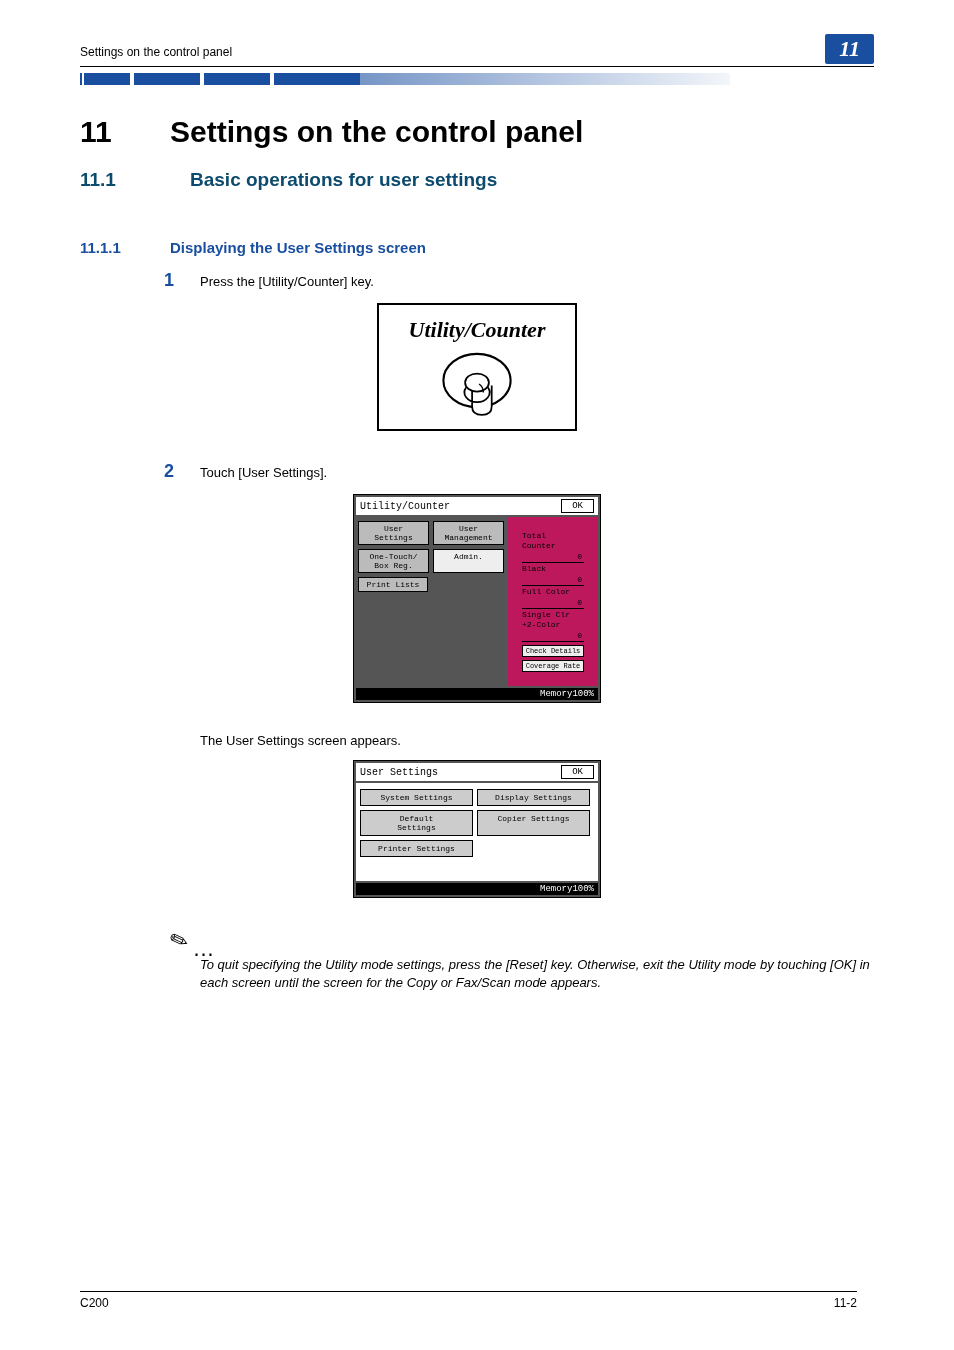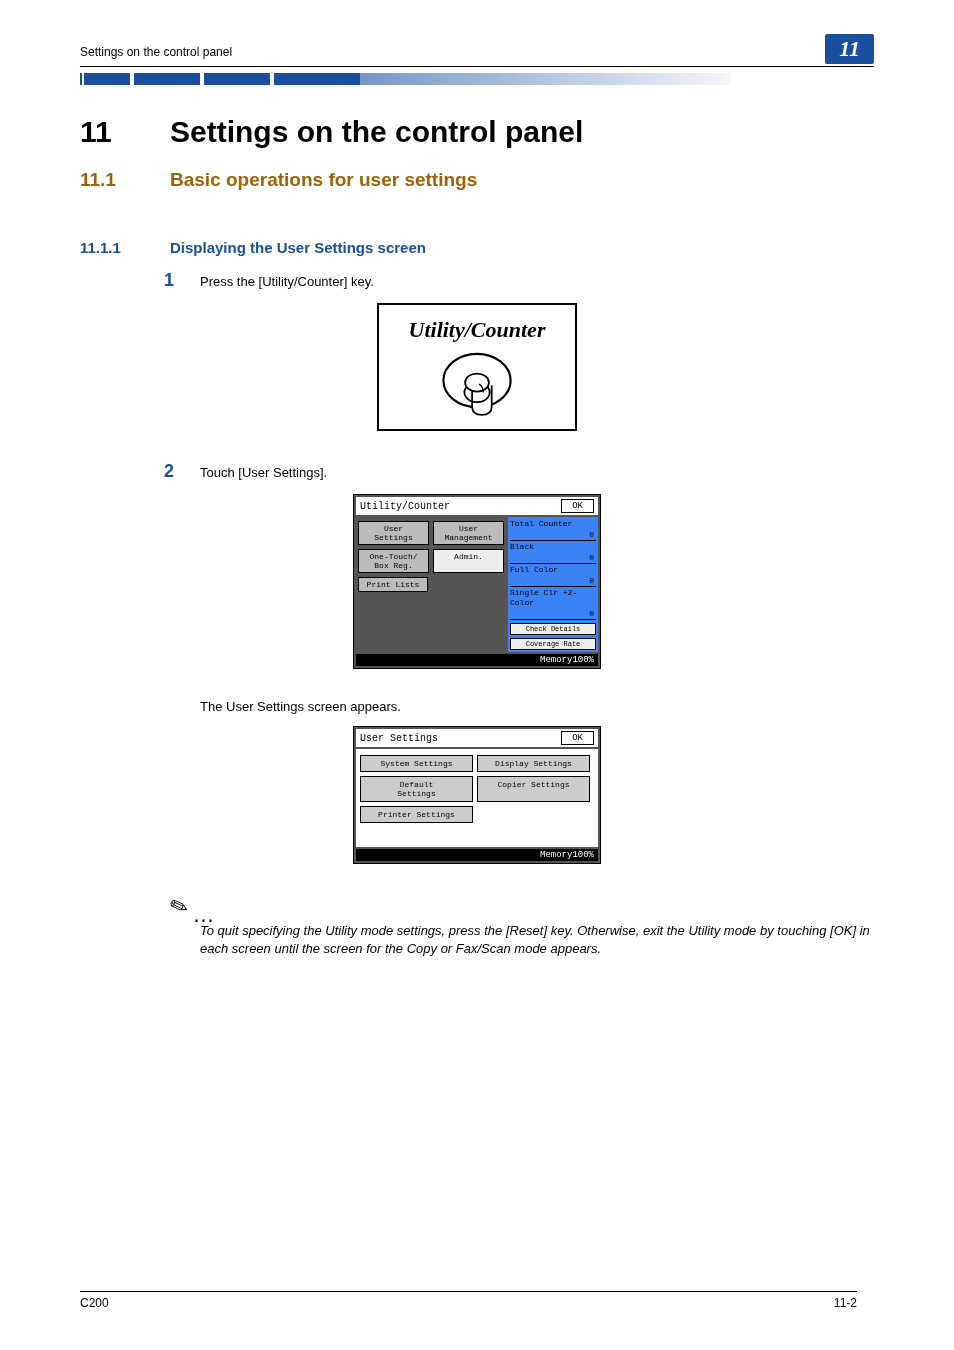--- a/index.html
+++ b/index.html
@@ -43,21 +43,21 @@
       #1a4fa0 0, #1a4fa0 2px, #fff 2px, #fff 4px,
       #1a4fa0 4px, #1a4fa0 50px, #fff 50px, #fff 54px,
       #1a4fa0 54px, #1a4fa0 120px, #fff 120px, #fff 124px,
       #1a4fa0 124px, #1a4fa0 190px, #fff 190px, #fff 194px,
       #1a4fa0 194px, #1a4fa0 280px,
       rgba(26,79,160,0.6) 280px, rgba(26,79,160,0.05) 650px, #fff 650px);
   }
   .h1-row { display: flex; align-items: baseline; margin-bottom: 20px; }
   .h1-num { font-size: 30px; font-weight: bold; width: 90px; }
   .h1-text { font-size: 30px; font-weight: bold; }
-  .h2-row { display: flex; align-items: baseline; margin-bottom: 14px; color: #a16207; }
+  .h2-row { display: flex; align-items: baseline; margin-bottom: 14px; color: #0c4a6e; gap: 20px; }
   .h2-num { font-size: 19px; font-weight: bold; width: 90px; }
   .h2-text { font-size: 19px; font-weight: bold; }
   .h3-row { display: flex; align-items: baseline; margin-bottom: 14px; color: #1a4fa0; }
   .h3-num { font-size: 15px; font-weight: bold; width: 90px; margin-top: 34px; }
   .h3-text { font-size: 15px; font-weight: bold; }
   .step-row { display: flex; align-items: baseline; margin: 10px 0 10px 84px; }
   .step-num { color: #1a4fa0; font-weight: bold; font-size: 18px; width: 36px; }
   .step-text { font-size: 13px; }
   .body-text { font-size: 13px; margin-left: 120px; margin-top: 8px; }
   .fig-wrap { text-align: center; margin: 12px 0 30px 0; }
@@ -106,21 +106,21 @@
   .lcd-left { flex: 0 0 150px; display: flex; flex-direction: column; gap: 4px; padding: 4px 2px; }
   .lcd-btnrow { display: flex; gap: 4px; }
   .lcd-btn {
     background: #bbb; border: 1px solid #000;
     padding: 2px 3px; font-size: 8px; line-height: 9px;
     text-align: center; flex: 1;
     white-space: pre-line;
   }
   .lcd-btn.light { background: #eee; }
   .lcd-right {
-    flex: 1; background: #3b82f6; padding: 2px; font-size: 8px; line-height: 10px;
+    flex: 1; background: #be185d; padding: 14px; font-size: 8px; line-height: 10px;
     display:flex; flex-direction:column; gap:1px;
   }
   .lcd-right .lab { color:#000; }
   .lcd-right .val { border-bottom:1px solid #000; text-align:right; padding:0 2px; }
   .lcd-right .cbtn { background:#eee; border:1px solid #000; padding:1px 2px; margin-top:2px; text-align:center; font-size:7px; line-height:8px; }
   .lcd-footer { background:#000; color:#fff; text-align:right; font-size:9px; padding:1px 4px; margin-top:2px; }
   .lcd-body2 { background:#ffffff; padding:6px 4px 24px 4px; display:flex; flex-wrap:wrap; gap:4px; }
   .lcd-body2 .lcd-btn { flex: 0 0 calc(50% - 4px); background:#ccc; font-size:8px; padding:3px 2px; }
   .note-block { margin: 30px 0 0 90px; }
   .note-icon-row { display:flex; align-items:flex-end; gap:4px; }

